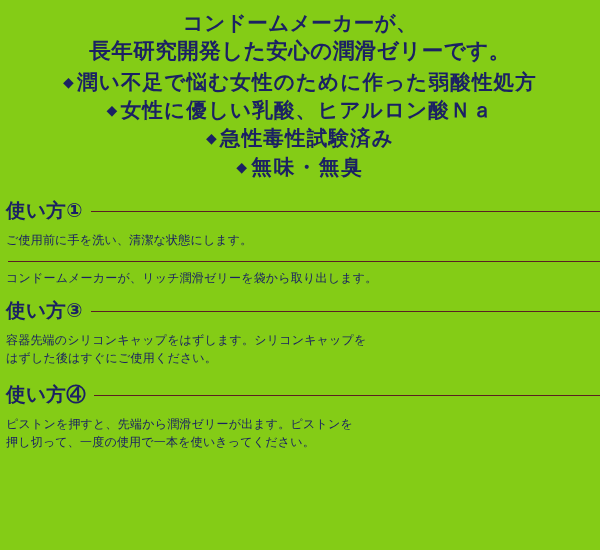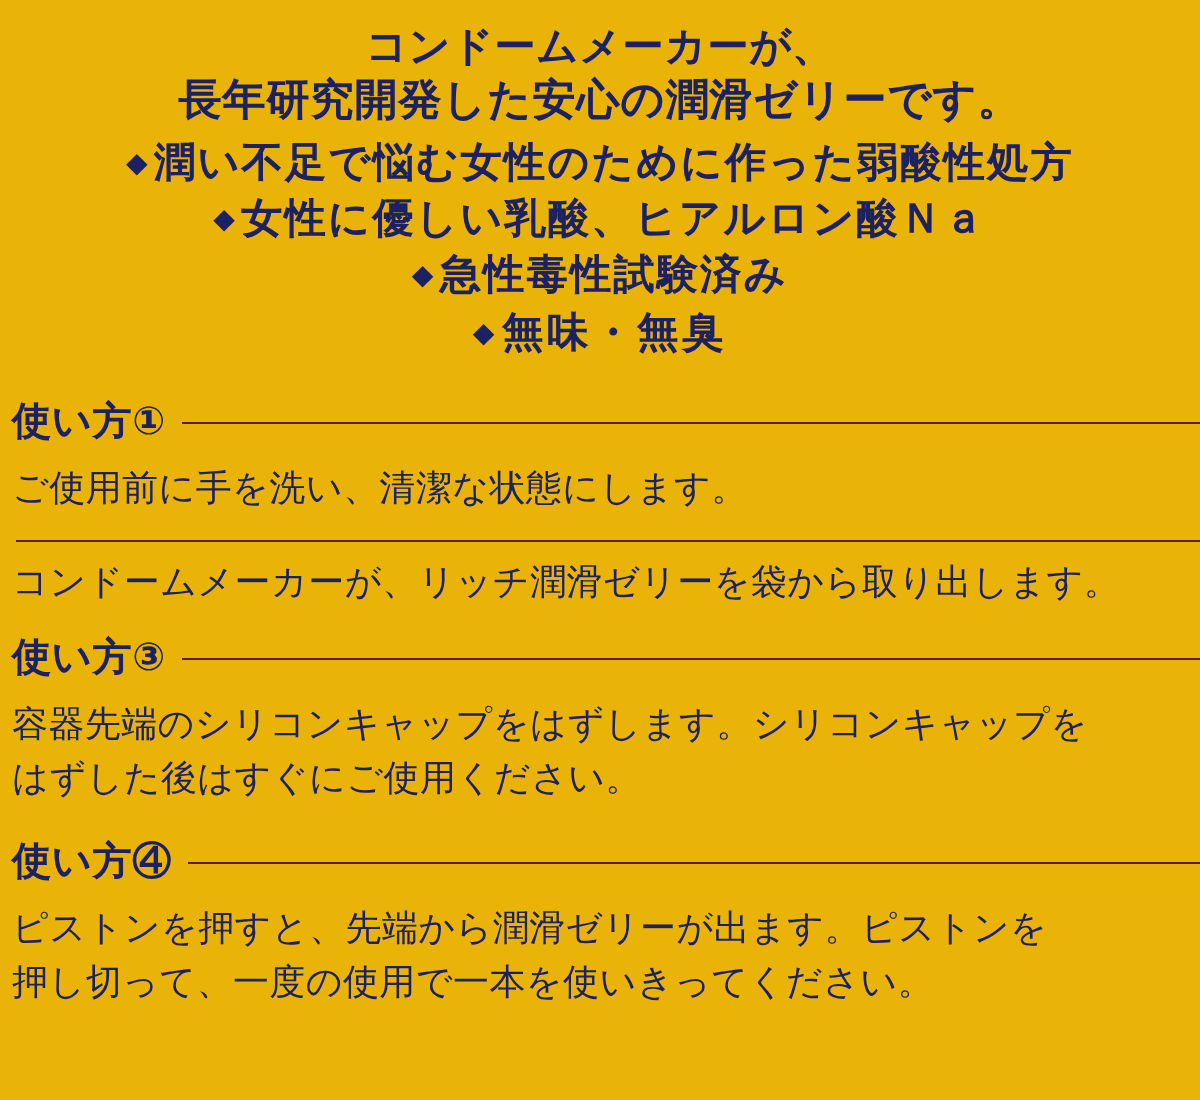--- a/index.html
+++ b/index.html
@@ -11,21 +11,21 @@
     height: 550px;
     background: #ffffff;
     font-family: "DejaVu Sans", "Liberation Sans", sans-serif;
     color: #1a2060;
     overflow: hidden;
   }
   .page {
     position: relative;
     width: 600px;
     height: 550px;
-    background: #eab308;
+    background: #84cc16;
     box-sizing: border-box;
   }
 
   
   .headline {
     padding-top: 10px;
     text-align: center;
     color: #1b2163;
   }
   .headline .line {
@@ -82,21 +82,21 @@
   }
   .step-rule {
     flex: 1 1 auto;
     height: 0;
     border-top: 1.6px solid #5a1f22;
     margin-left: 2px;
     margin-top: 2px;
   }
   .step-body {
     margin-top: 7px;
-    font-size: 18px;
+    font-size: 12px;
     line-height: 1.5;
     color: #1b2163;
     letter-spacing: 0.2px;
   }
   .step-body .ln { display: block; white-space: nowrap; }
 
   .sp1 { margin-bottom: 10px; }
   .sp2 { margin-bottom: 10px; }
   .sp3 { margin-bottom: 14px; }
   .sp4 { margin-bottom: 0; font-family: Liberation Serif, serif; }

